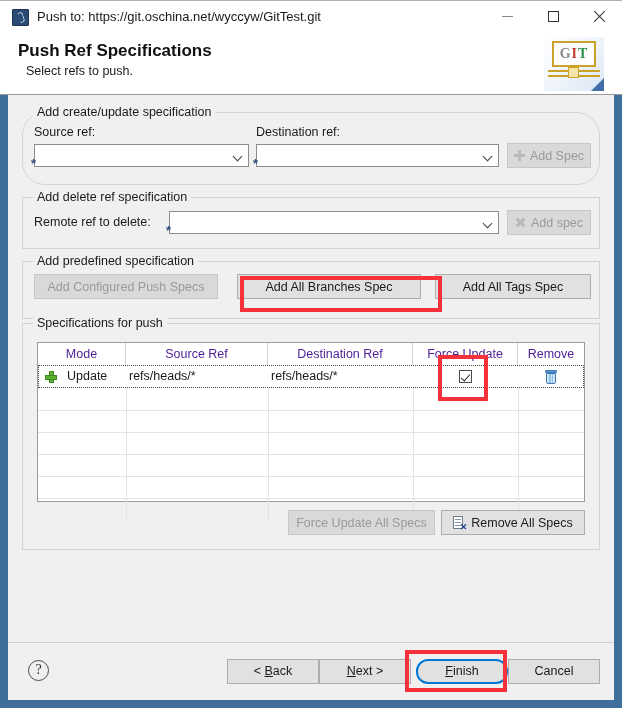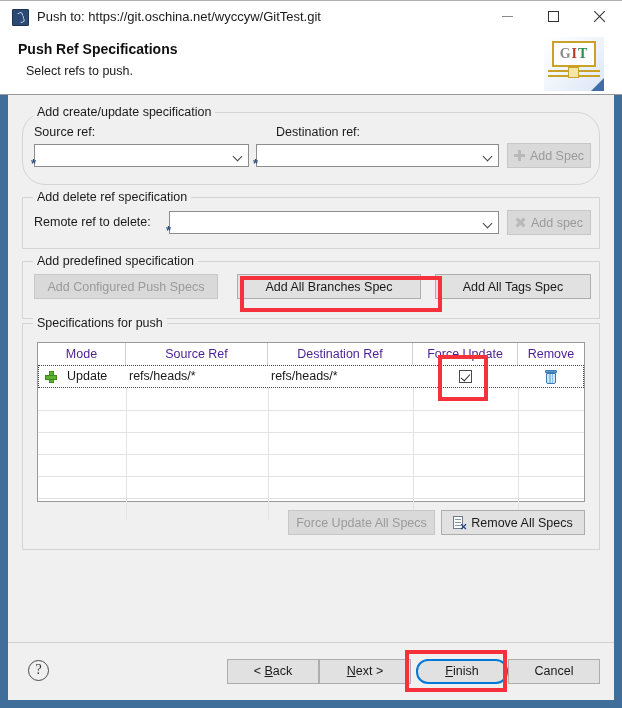--- a/index.html
+++ b/index.html
@@ -116,21 +116,21 @@
     position: absolute;
     left: 0; top: 33px;
     width: 622px; height: 62px;
     background: #ffffff;
     border-bottom: 1px solid #9a9a9a;
     box-sizing: border-box;
   }
   #header-title {
     position: absolute;
     left: 18px; top: 8px;
-    font-size: 14px;
+    font-size: 17px;
     font-weight: bold;
     color: #101010;
   }
   #header-sub {
     position: absolute;
     left: 26px; top: 31px;
     font-size: 12.5px;
     color: #1a1a1a;
   }
   
@@ -532,21 +532,21 @@
 
     <div class="group" id="grp-create">
       <div class="group-title">Add create/update specification</div>
 
       <div class="fieldlabel" style="left:11px; top:12px;">Source ref:</div>
       <div class="combo" style="left:11px; top:31px; width:215px;">
         <span class="chev"></span>
       </div>
       <div class="req-star" style="left:8px; top:44px;">*</div>
 
-      <div class="fieldlabel" style="left:233px; top:12px;margin-left:20px;">Destination ref:</div>
+      <div class="fieldlabel" style="left:233px; top:12px;">Destination ref:</div>
       <div class="combo" style="left:233px; top:31px; width:243px;">
         <span class="chev"></span>
       </div>
       <div class="req-star" style="left:230px; top:44px;">*</div>
 
       <div class="btn disabled" style="left:484px; top:30px; width:84px; height:25px;">
         <span class="plusicon"></span>
         <span>Add Spec</span>
       </div>
     </div>

